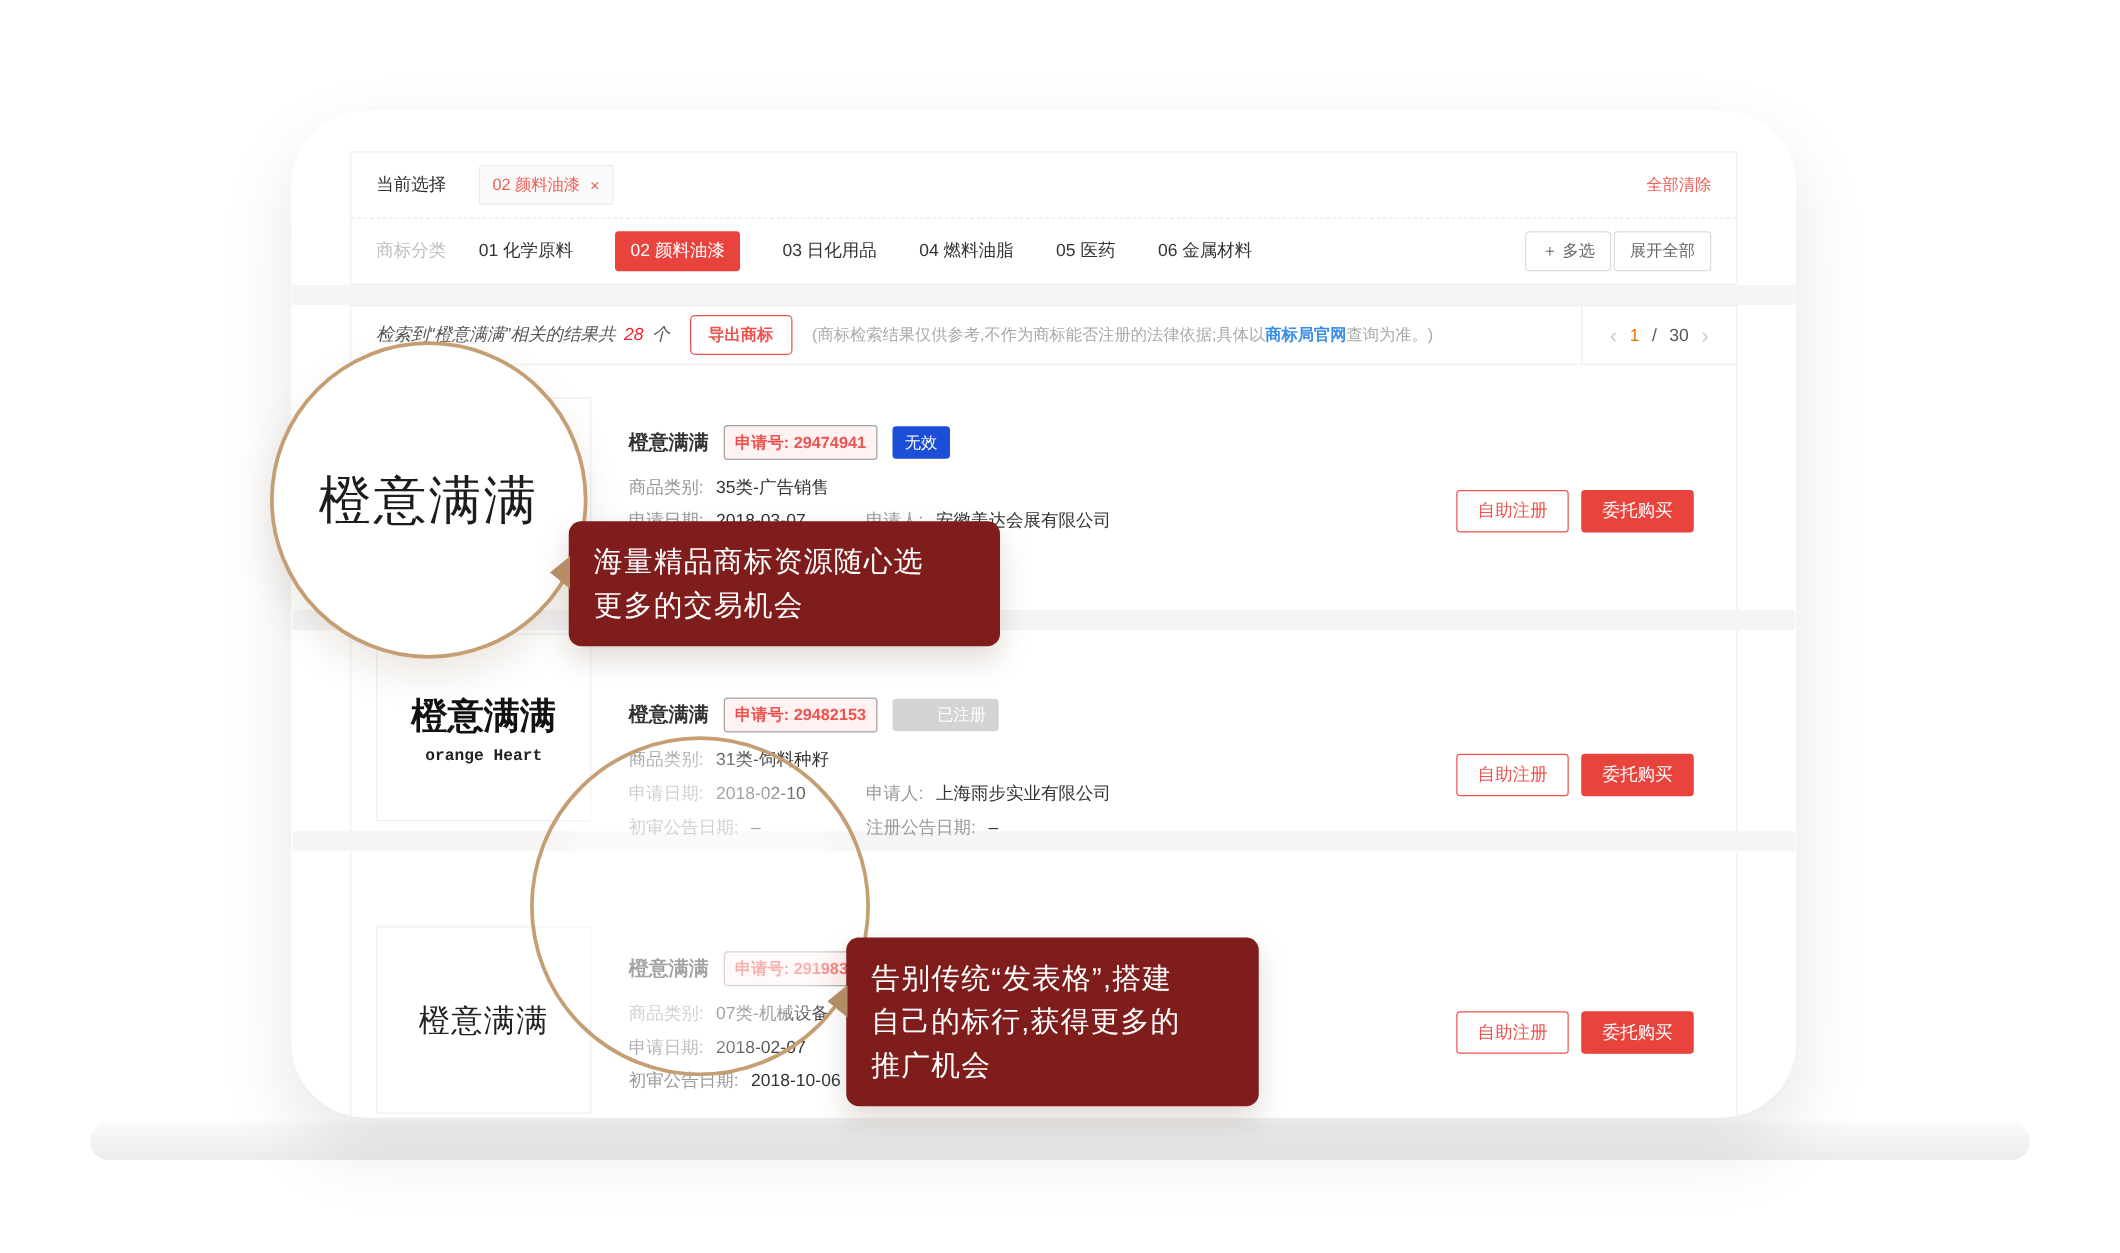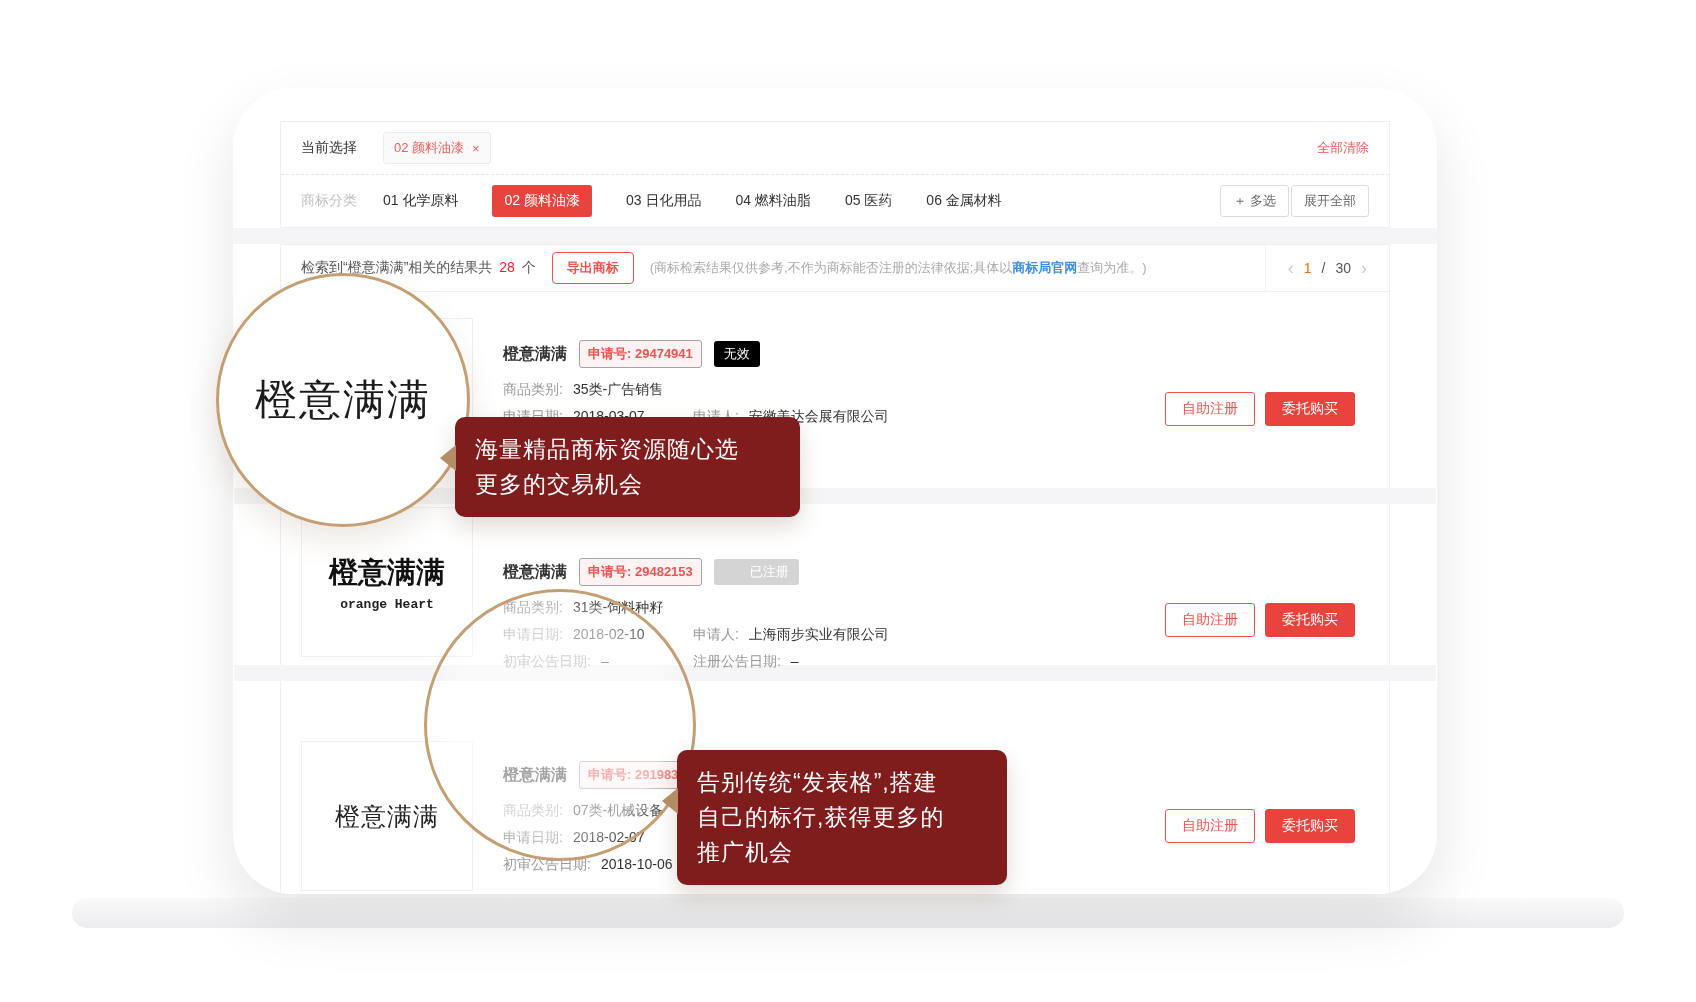--- a/index.html
+++ b/index.html
@@ -29,21 +29,21 @@
   .cat-item{margin-right:34px;color:#333;cursor:pointer;white-space:nowrap;}
   .cat-item.active{background:#e8433c;color:#fff;padding:7px 12px;border-radius:3px;}
   .ghost-btn{border:1px solid #ddd;border-radius:3px;background:#fff;color:#666;font-size:13px;
              padding:6px 12px;margin-left:2px;cursor:pointer;white-space:nowrap;}
 
   .band{height:16px;background:#f5f5f7;margin:0 -47px;}
 
   
   .results-panel{background:#fff;border:1px solid #efefef;border-bottom:none;margin:0;}
   .results-header{height:46px;display:flex;align-items:center;padding:0 0 0 20px;border-bottom:1px solid #f0f0f0;}
-  .res-text{color:#555;white-space:nowrap;}
+  .res-text{color:#555;white-space:nowrap;font-style:italic;}
   .res-count{color:#f5222d;padding:0 3px;}
   .export-btn{margin-left:16px;border:1px solid #ef5350;color:#ef5350;background:#fff;border-radius:4px;
               padding:6px 14px;font-size:13px;font-weight:bold;cursor:pointer;white-space:nowrap;}
   .res-note{margin-left:16px;color:#aaa;font-size:13px;white-space:nowrap;overflow:hidden;}
   .res-note .link{color:#3a8ee6;font-weight:bold;cursor:pointer;}
   .pg{display:flex;align-items:center;height:46px;border-left:1px solid #eee;padding:0 22px;gap:10px;}
   .pg .arrow{color:#ccc;font-size:18px;cursor:pointer;}
   .pg .cur{color:#ff6a00;}
   .pg .tot{color:#555;}
 
@@ -62,21 +62,21 @@
   .mark-sub{font-family:"Liberation Mono","DejaVu Sans Mono",monospace;font-weight:bold;font-size:13px;color:#222;margin-top:4px;}
   .details{margin-left:30px;}
   .row1 .details{padding-top:48px;}
   .row2 .details{padding-top:54px;}
   .row3 .details{padding-top:80px;}
   .title-line{display:flex;align-items:center;gap:12px;margin-bottom:13px;}
   .mark-name{font-size:16px;font-weight:bold;color:#333;}
   .appno-tag{border:1px solid #a3a3a3;background:#fef2f2;color:#ef5350;border-radius:3px;
              padding:4px 8px;font-size:13px;white-space:nowrap;font-weight:bold;}
   .status-tag{border-radius:3px;padding:4px 10px;font-size:13px;color:#fff;white-space:nowrap;}
-  .status-invalid{background:#000000;}
+  .status-invalid{background:#1d4ed8;}
   .status-registered{background:#d4d4d4;padding-left:36px;}
   .d-line{margin-bottom:9px;font-size:14px;white-space:nowrap;}
   .d-label{color:#999;margin-right:10px;}
   .d-val{color:#333;}
   .pair{display:inline-block;min-width:186px;}
   .row-actions{position:absolute;right:34px;display:flex;gap:10px;}
   .row1 .row-actions{top:100px;}
   .row2 .row-actions{top:99px;}
   .row3 .row-actions{top:128px;}
   .btn-outline{border:1px solid #ef5350;color:#ef5350;background:#fff;border-radius:3px;

